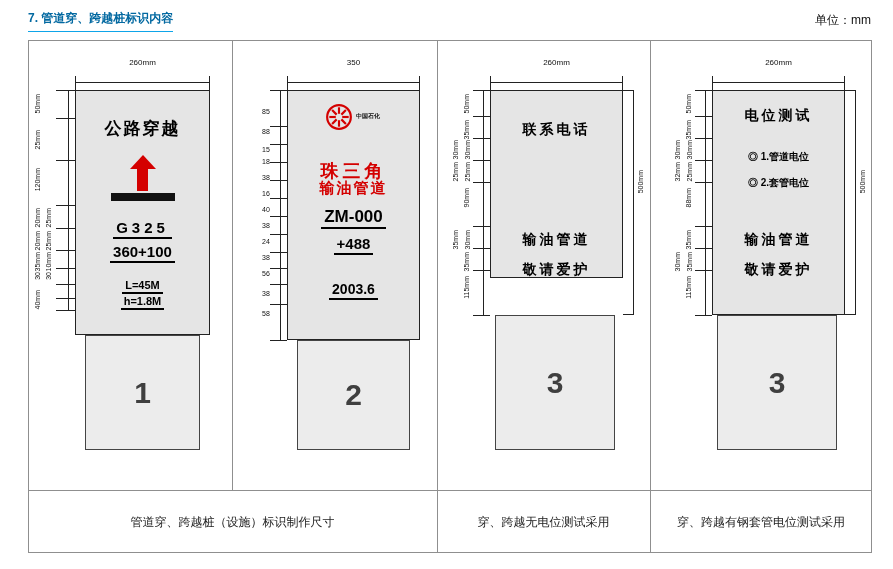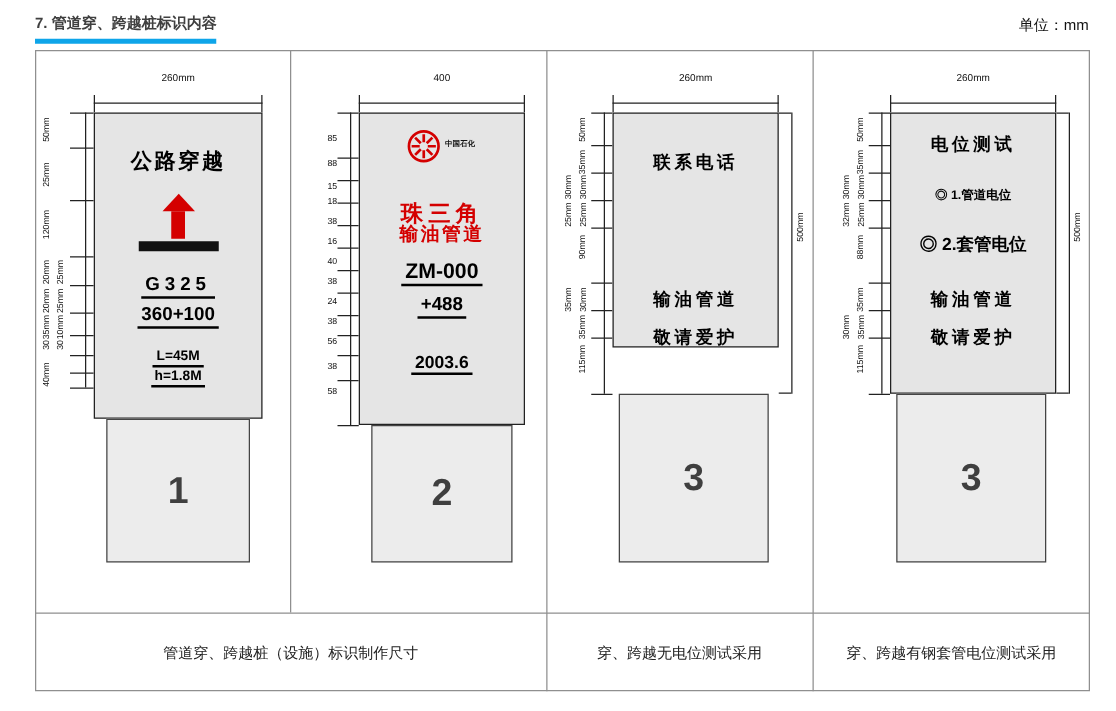--- a/index.html
+++ b/index.html
@@ -1,21 +1,21 @@
 <!DOCTYPE html>
 <html><head>
 <meta charset="utf-8">
 <style>
   * { margin:0; padding:0; box-sizing:border-box; }
   html,body { background:#fff; }
   body { font-family:"Liberation Sans", sans-serif; }
   .stage { position:relative; width:893px; height:569px; background:#fff; overflow:hidden; }
 
-  .page-title { position:absolute; left:28px; top:10px; font-size:12px; font-weight:bold; color:#404040;
-                padding-bottom:4px; border-bottom:4px solid #0ea5e9; }
+  .page-title { position:absolute; left:28px; top:10px; font-size:12px; font-weight:bold; color:#0369a1;
+                padding-bottom:4px; border-bottom:1px solid #0ea5e9; }
   .units { position:absolute; right:22px; top:12px; font-size:12px; color:#111; }
 
   .mainbox { position:absolute; left:28px; top:40px; width:844px; height:513px; border:1px solid #8f8f8f; }
   .divider-v { position:absolute; width:1px; background:#8f8f8f; top:40px; }
   .caption-line { position:absolute; left:28px; top:490px; width:844px; height:1px; background:#8f8f8f; }
   .caption { position:absolute; top:491px; height:62px; display:flex; align-items:center; justify-content:center;
              font-size:12px; color:#222; text-align:center; }
 
   .panel { position:absolute; top:40px; height:450px; }
   .sign { position:absolute; background:#e5e5e5; border:1px solid #222; }
@@ -97,21 +97,21 @@
       <div class="sign-text" style="top:152px;font-size:15px"><span class="u">360+100</span></div>
       <div class="sign-text" style="top:188px;font-size:11px"><span class="u">L=45M</span></div>
       <div class="sign-text" style="top:204px;font-size:11px"><span class="u">h=1.8M</span></div>
     </div>
     <div class="post" style="left:57px;top:295px;width:115px;height:115px">
         <span>1</span>
       </div>
   </div>
 
   <div class="panel" style="left:232px;width:205px">
-    <div class="dimtop" style="left:55px;top:18px;width:133px">400</div>
+    <div class="dimtop" style="left:55px;top:18px;width:133px">350</div>
     <div class="hline" style="left:55px;top:42px;width:133px"></div>
     <div class="vline" style="left:55px;top:36px;height:14px"></div>
     <div class="vline" style="left:187px;top:36px;height:14px"></div>
 
     <div class="vline" style="left:48px;top:50px;height:250px"></div>
     <div class="hline" style="left:38px;top:50px;width:17px"></div>
     <div class="hline" style="left:38px;top:86px;width:17px"></div>
     <div class="hline" style="left:38px;top:104px;width:17px"></div>
     <div class="hline" style="left:38px;top:122px;width:17px"></div>
     <div class="hline" style="left:38px;top:140px;width:17px"></div>
@@ -240,21 +240,21 @@
     <div class="vdim" style="left:35px;top:236px">115mm</div>
 
     <div class="vline" style="left:205px;top:50px;height:225px"></div>
     <div class="hline" style="left:195px;top:50px;width:10px"></div>
     <div class="hline" style="left:195px;top:274px;width:10px"></div>
     <div class="vdim" style="left:209px;top:130px">500mm</div>
 
     <div class="sign" style="left:62px;top:50px;width:133px;height:225px">
       <div class="sign-text" style="top:16px;font-size:14px;letter-spacing:3px">电位测试</div>
       <div class="sign-text" style="top:60px;font-size:10px">◎ 1.管道电位</div>
-      <div class="sign-text" style="top:96px;font-size:14px">◎ 2.套管电位</div>
+      <div class="sign-text" style="top:86px;font-size:10px">◎ 2.套管电位</div>
       <div class="sign-text" style="top:140px;font-size:14px;letter-spacing:3px">输油管道</div>
       <div class="sign-text" style="top:170px;font-size:14px;letter-spacing:3px">敬请爱护</div>
     </div>
     <div class="post" style="left:67px;top:275px;width:120px;height:135px">
         <span>3</span>
       </div>
   </div>
 
   <div class="caption" style="left:28px;width:409px">管道穿、跨越桩（设施）标识制作尺寸</div>
   <div class="caption" style="left:437px;width:213px">穿、跨越无电位测试采用</div>

